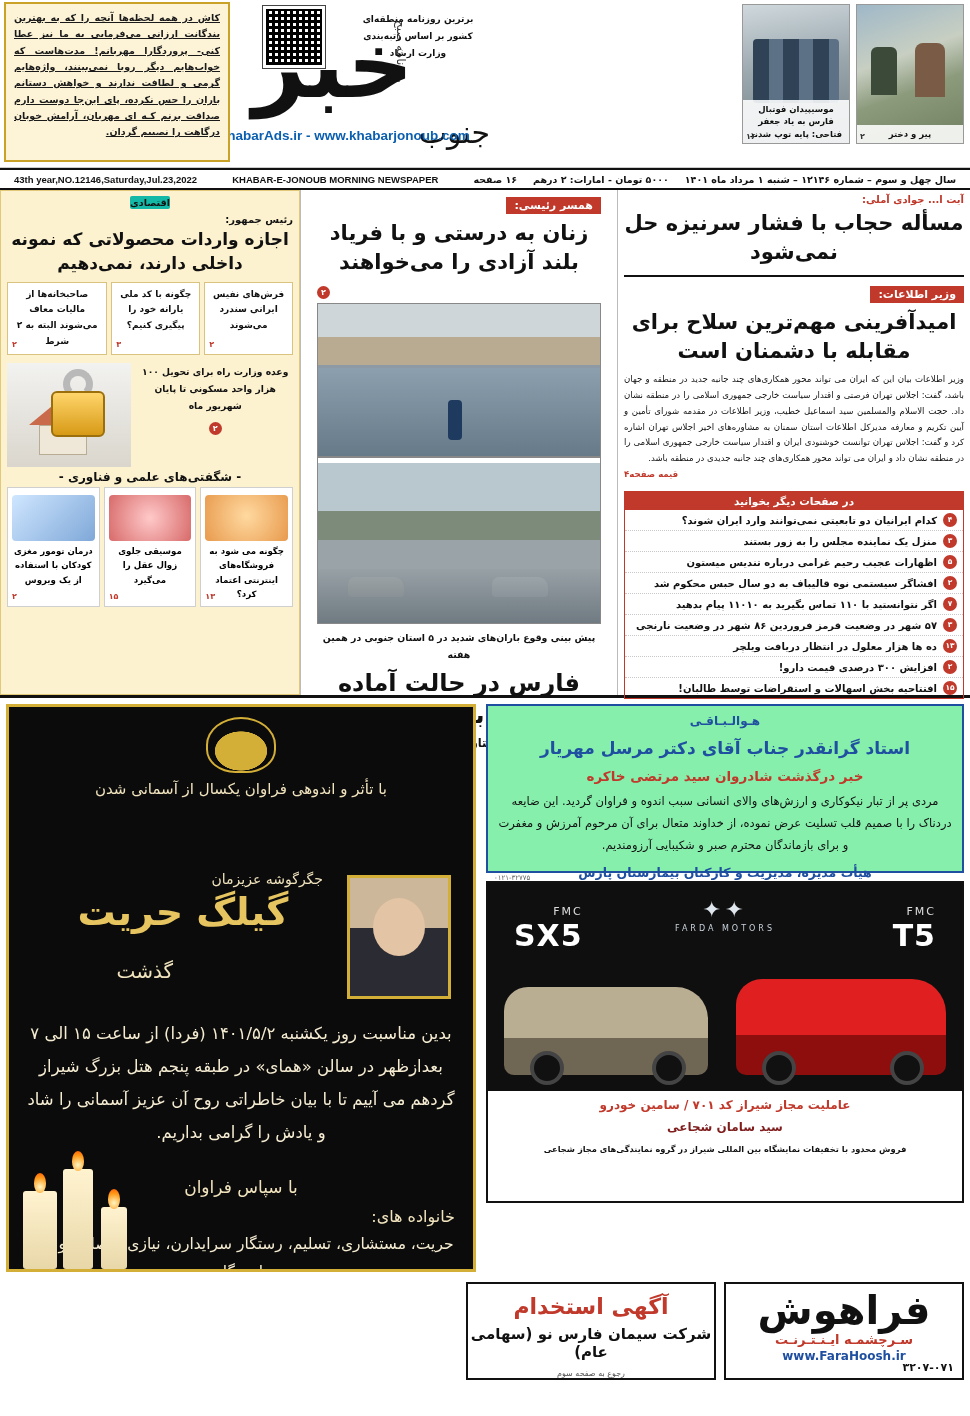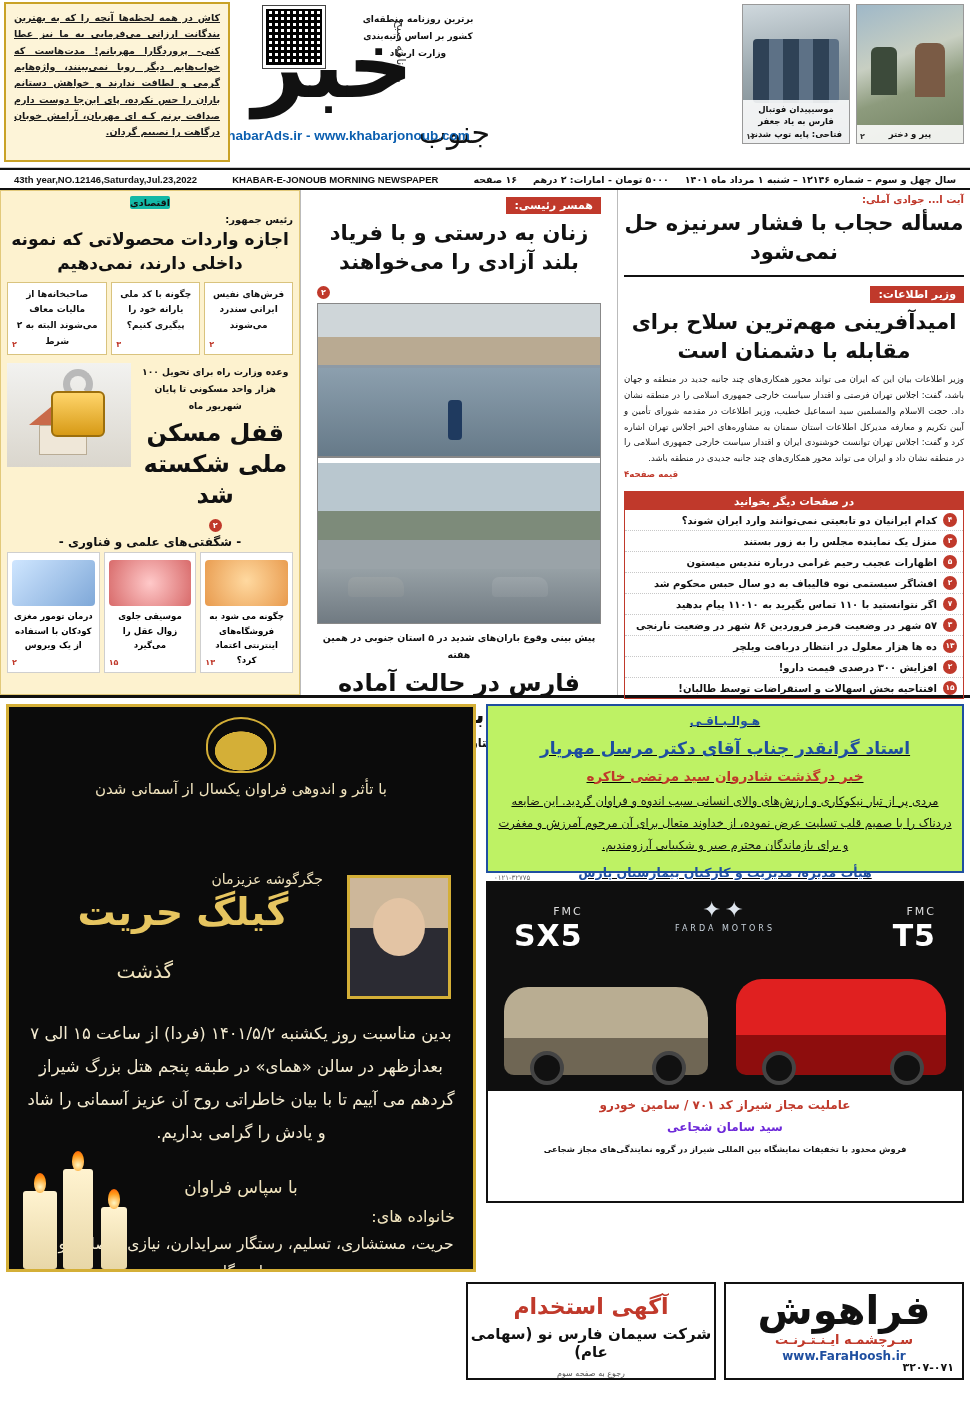--- a/index.html
+++ b/index.html
@@ -267,21 +267,21 @@
   .obit-fam { position:absolute; left: 16px; right: 16px; top: 524px; text-align:center; font-size: 15.5px; line-height:1.8; color:#f5ecd2;}
   .candles { position:absolute; left: 8px; bottom: 0; width: 150px; height: 120px; }
   .candle { position:absolute; bottom:0; background: linear-gradient(180deg,#fff3d0,#e8d7a8); border-radius: 3px; }
   .cd1 { left: 6px; width: 34px; height: 78px; }
   .cd2 { left: 46px; width: 30px; height: 100px; }
   .cd3 { left: 84px; width: 26px; height: 62px; }
   .flame { position:absolute; width:12px; height:20px; border-radius:50% 50% 45% 45%; background: radial-gradient(circle at 50% 70%, #fff6c2, #ff9b1a 60%, #ff5a00); }
 
   .rightads { position: absolute; right: 6px; top: 6px; width: 478px; }
   .cond-ad {
-    border: 2px solid #1f4fa0; padding: 8px 10px; text-align: center; background: #bef264; height: 169px; text-decoration: underline;
+    border: 2px solid #1f4fa0; padding: 8px 10px; text-align: center; background: #86efac; height: 169px;
   }
   .cond-head { font-size: 12px; color: #1f4fa0; font-weight: bold; letter-spacing: 2px; }
   .cond-t1 { font-size: 17px; font-weight: bold; color: #1f4fa0; margin-top: 8px; line-height: 1.5; }
   .cond-t2 { font-size: 13.5px; font-weight: bold; color: #c0392b; margin-top: 6px; }
   .cond-body { font-size: 11.5px; line-height: 1.95; color: #111; margin-top: 6px; text-align: center;}
   .cond-sign { font-size: 12.5px; font-weight: bold; color: #1f4fa0; margin-top: 8px; }
   .cond-code { position: absolute; left: 6px; top: 168px; font-size: 7px; color: #666; }
 
   .carad {
     margin-top: 8px; border: 2px solid #111; background: linear-gradient(180deg,#0f0f0f 0 66%, #fff 66% 100%);
@@ -305,21 +305,21 @@
     position: absolute; left: 16px; top: 104px; width: 204px; height: 88px;
     background: linear-gradient(180deg,#b9ad92 0 58%, #6f6654 58% 100%);
     border-radius: 24px 32px 10px 10px;
   }
   .wheel { position:absolute; bottom:-10px; width: 34px; height: 34px; border-radius:50%; background:#111; border:4px solid #444;}
   .car-foot {
     position: absolute; left: 0; right: 0; bottom: 0; height: 110px; background: #fff; color: #111;
     font-size: 9px; line-height: 1.7; padding: 4px 8px;
   }
   .cf-head { text-align: center; font-size: 12px; font-weight: bold; color: #c0392b; }
-  .cf-sub { text-align: center; font-size: 12px; font-weight: bold; color: #6d28d9; margin-top: 2px; }
+  .cf-sub { text-align: center; font-size: 12px; font-weight: bold; color: #7f1d1d; margin-top: 2px; }
   .cf-cols { display: flex; gap: 8px; margin-top: 4px; }
   .cf-col { flex: 1; font-size: 8.3px; line-height: 1.8; }
 
   
   .footerads { position: relative; height: 108px; padding: 4px 6px; }
   .fa-box { position: absolute; top: 4px; height: 98px; border: 2px solid #111; }
   .fa-farahoosh {
     right: 6px; width: 240px; background: #fff; text-align: center; padding-top: 6px;
   }
   .fa-farahoosh .big { font-size: 40px; font-weight: bold; color: #111; line-height: 1; }
@@ -499,21 +499,20 @@
         </div>
         <div class="mini-card" style="flex:1.15;">
           <span>صاحبخانه‌ها از مالیات معاف می‌شوند البته به ۲ شرط</span>
           <span class="pg">۲</span>
         </div>
       </div>
 
       <div style="display:flex;gap:6px;margin-top:8px;align-items:flex-start;">
         <div style="flex:1.25;">
           <div class="body-sm" style="font-weight:bold;font-size:9.2px;text-align:center;">وعده وزارت راه برای تحویل ۱۰۰ هزار واحد مسکونی تا پایان شهریور ماه</div>
-          <div class="headline-xl" style="margin-top:4px;line-height:1.3;">قفل مسکن ملی شکسته شد</div>
           <div style="text-align:center;margin-top:2px;">
             <span class="bullet-red">۲</span>
           </div>
         </div>
         <div style="flex:1;">
           <div class="lock-img">
             <div class="house"></div>
             <div class="house-b"></div>
             <div class="lock-shackle"></div>
             <div class="lock-body"></div>

